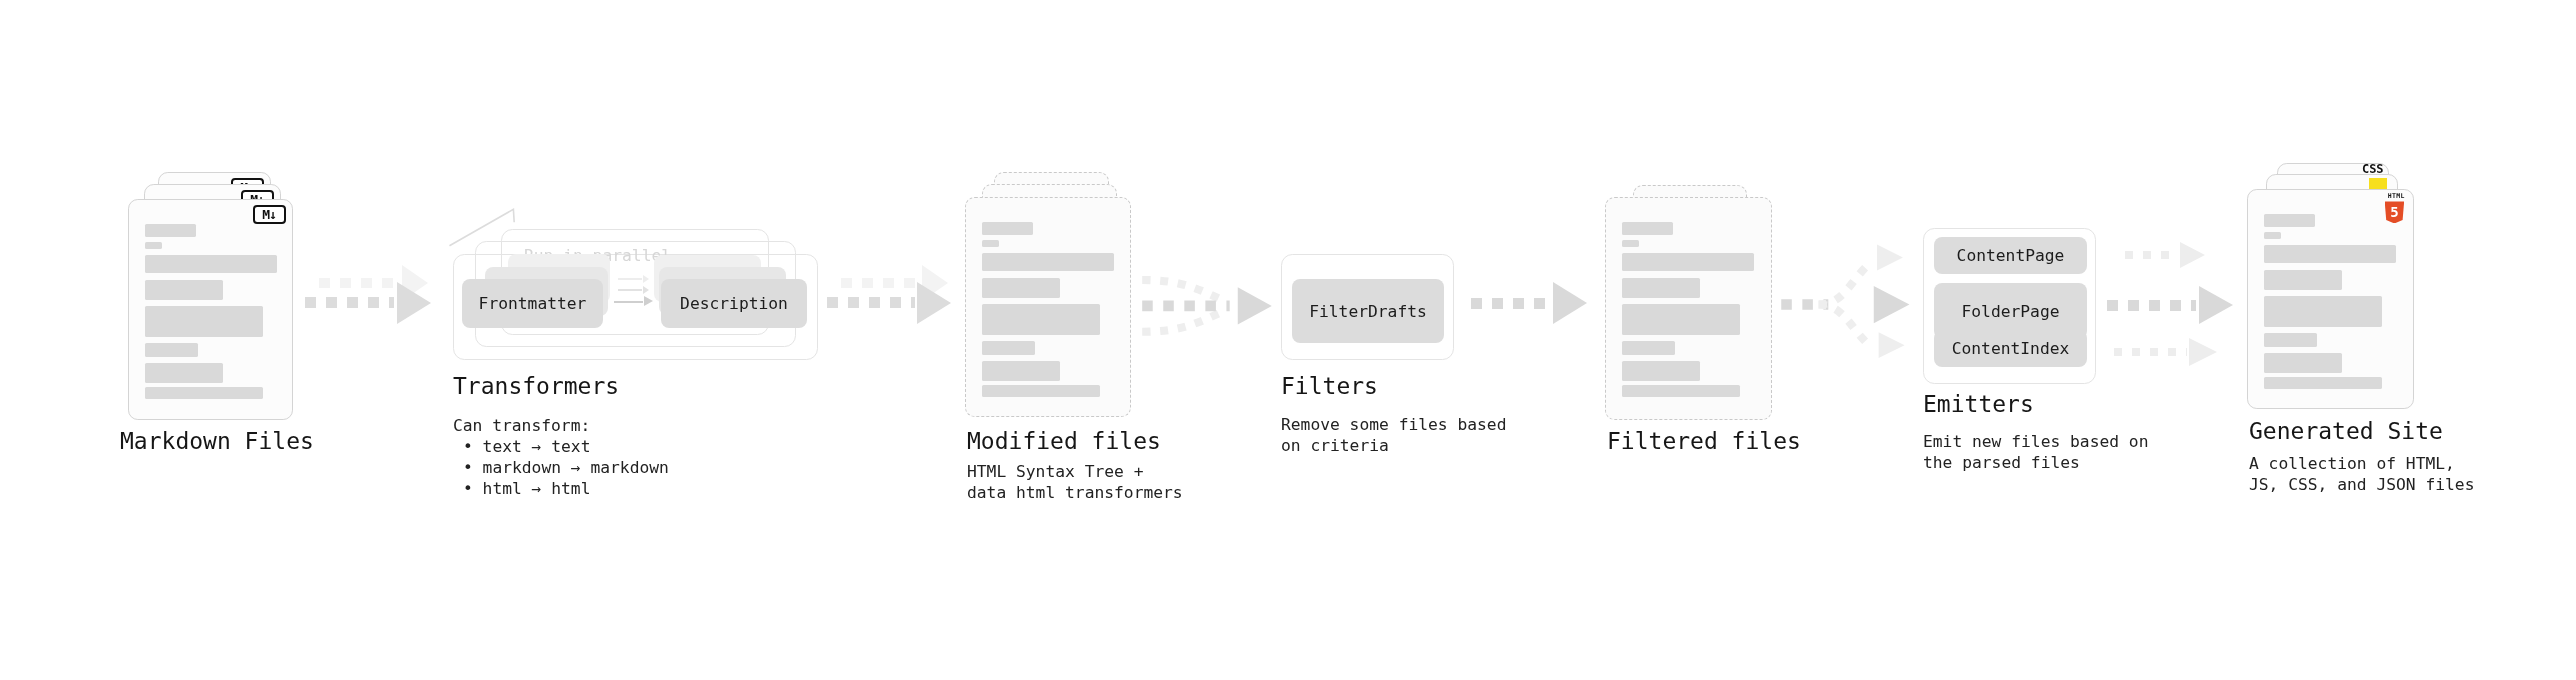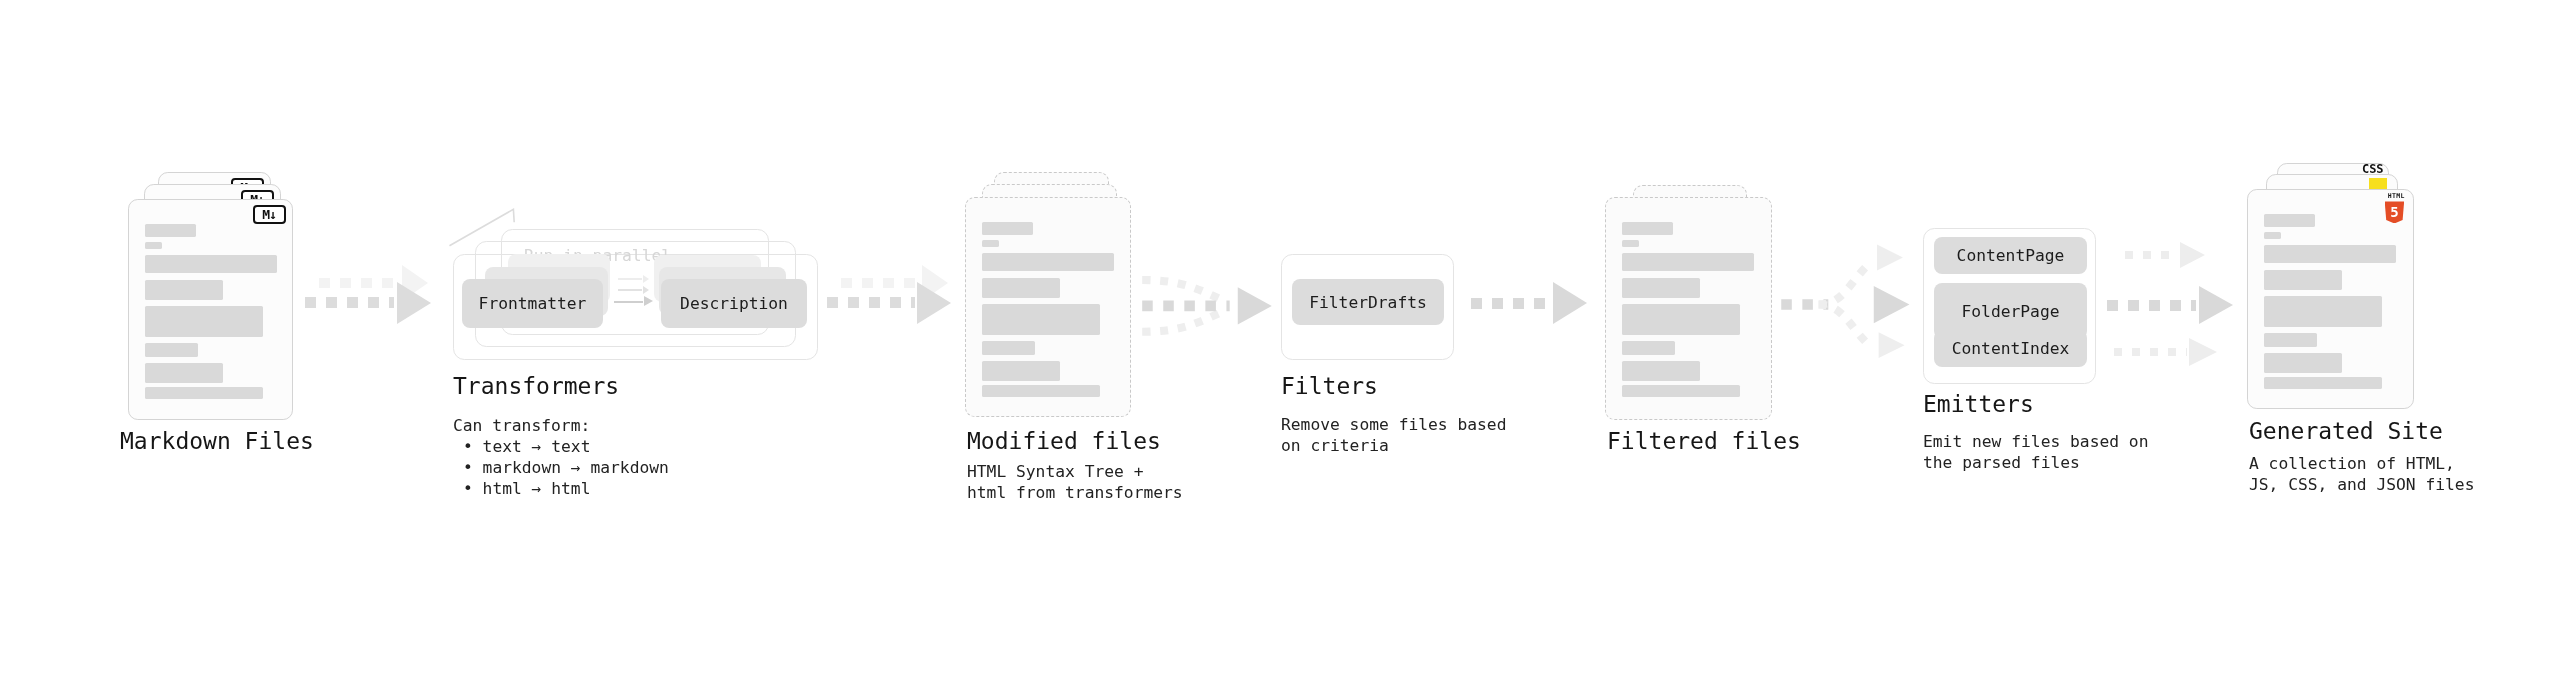--- a/index.html
+++ b/index.html
@@ -131,34 +131,34 @@
         <div class="bar b3"></div>
         <div class="bar b4"></div>
         <div class="bar b5"></div>
         <div class="bar b6"></div>
         <div class="bar b7"></div>
         <div class="bar b8"></div>
       </div>
     <div class="h1" style="left:967px;top:429px;">Modified files</div>
     <div class="note" style="left:967px;top:461px;">
       <div>HTML Syntax Tree +</div>
-      <div>html from transformers</div>
+      <div>data html transformers</div>
     </div>
   </div>
 
   <svg style="left:1134px;top:267px;" width="146" height="81" viewBox="0 0 180 100">
     <path d="M 10,16 C 60,16 80,28 112,42" fill="none" stroke="#eeeeee" stroke-width="10" stroke-dasharray="10 12"></path>
     <path d="M 10,80 C 60,80 80,68 112,54" fill="none" stroke="#eeeeee" stroke-width="10" stroke-dasharray="10 12"></path>
     <path d="M 10,48 H 118" fill="none" stroke="#d9d9d9" stroke-width="13" stroke-dasharray="13 13"></path>
     <polygon points="128,25 170,48 128,71" fill="#d9d9d9"></polygon>
   </svg>
 
   <div>
     <div class="frame solidbg" style="left:1281px;top:254px;width:173px;height:106px;"></div>
-    <div class="chip" style="left:1292px;top:279px;width:152px;height:46px;">FilterDrafts</div>
+    <div class="chip" style="left:1292px;top:279px;width:152px;height:64px;">FilterDrafts</div>
     <div class="h1" style="left:1281px;top:374px;">Filters</div>
     <div class="note" style="left:1281px;top:414px;">
       <div>Remove some files based</div>
       <div>on criteria</div>
     </div>
   </div>
 
   <div>
     <div class="dline" style="--dc:#d9d9d9;left:1471px;top:298px;width:80px;"></div>
     <div class="head" style="left:1553px;top:282px;border-width:21px 0 21px 34px;border-left-color:#d9d9d9;"></div>

